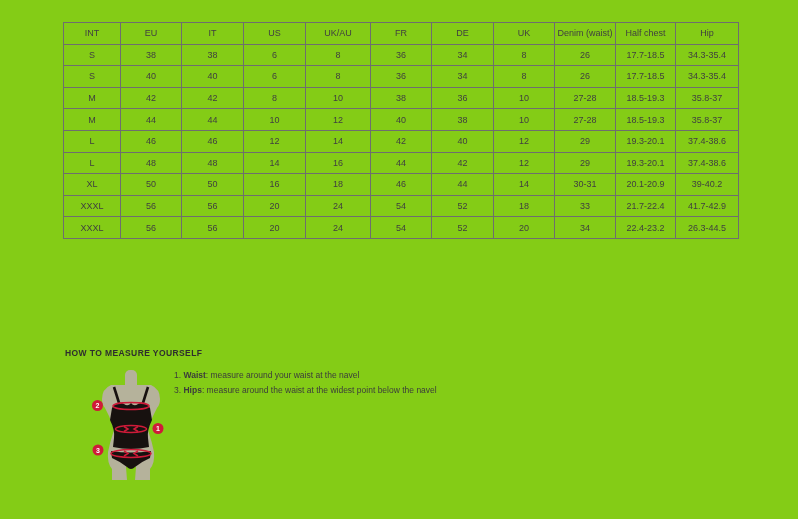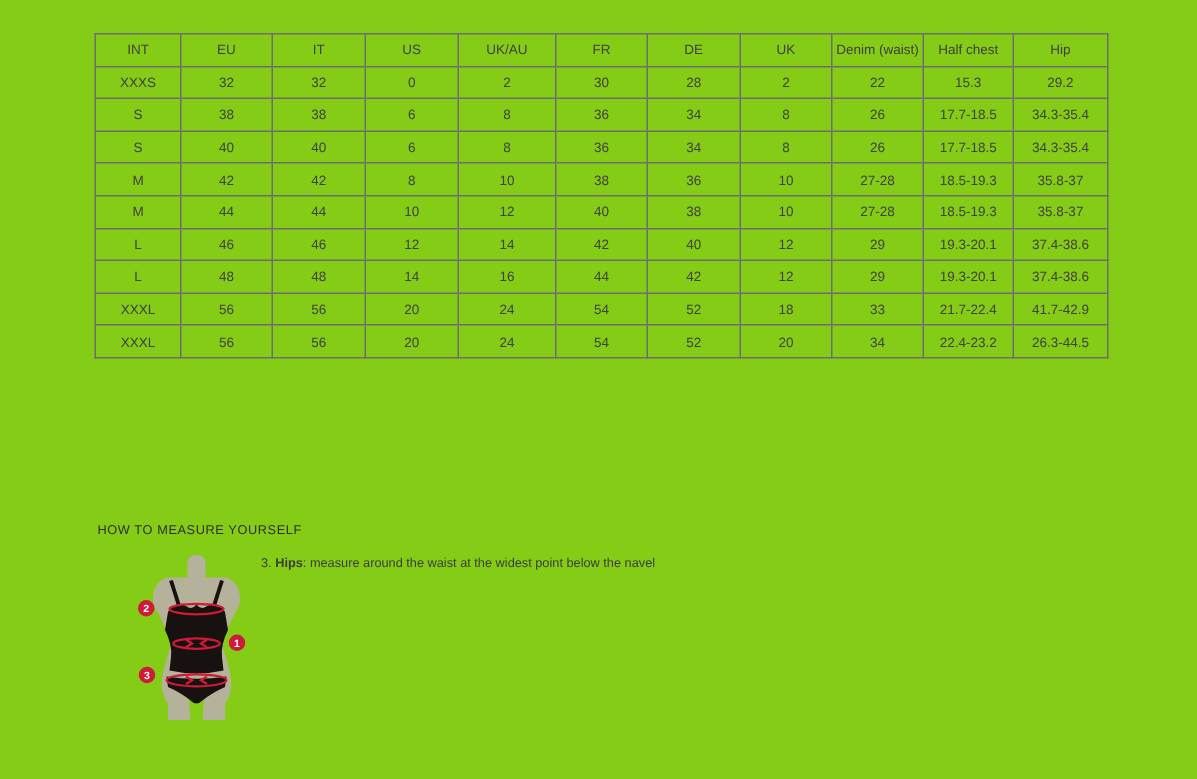--- a/index.html
+++ b/index.html
@@ -15,21 +15,21 @@
   }
   table.size-table th,table.size-table td{
     border:1px solid #6e6e6e;
     text-align:center;vertical-align:middle;
     height:20.6px;padding:0;font-weight:normal;
     white-space:nowrap;overflow:hidden;
   }
   
   .measure-title{
     position:absolute;left:65px;top:348px;
-    font-size:8.5px;font-weight:normal;letter-spacing:.4px;color:#2e2e2e;
+    font-size:8.5px;font-weight:bold;letter-spacing:.4px;color:#2e2e2e;
   }
   .measure-steps{
     position:absolute;left:174px;top:371px;
     list-style:none;margin:0;padding:0;font-size:8.5px;color:#3c3c3c;
   }
   .measure-steps li{margin:0 0 5.5px 0;line-height:9.5px;}
   .measure-steps .step-label{font-weight:bold;}
   .figure-svg{position:absolute;left:84px;top:368px;width:100px;height:135px;}
   .marker-num{font-size:7px;font-weight:bold;fill:#ffffff;}
 </style>
@@ -63,33 +63,20 @@
             <th>FR</th>
             <th>DE</th>
             <th>UK</th>
             <th>Denim (waist)</th>
             <th>Half chest</th>
             <th>Hip</th>
           </tr>
       </thead>
       <tbody id="tbl-body">
           <tr>
-            <td>XXXS</td>
-            <td>32</td>
-            <td>32</td>
-            <td>0</td>
-            <td>2</td>
-            <td>30</td>
-            <td>28</td>
-            <td>2</td>
-            <td>22</td>
-            <td>15.3</td>
-            <td>29.2</td>
-          </tr>
-          <tr>
             <td>S</td>
             <td>38</td>
             <td>38</td>
             <td>6</td>
             <td>8</td>
             <td>36</td>
             <td>34</td>
             <td>8</td>
             <td>26</td>
             <td>17.7-18.5</td>
@@ -152,20 +139,33 @@
             <td>48</td>
             <td>48</td>
             <td>14</td>
             <td>16</td>
             <td>44</td>
             <td>42</td>
             <td>12</td>
             <td>29</td>
             <td>19.3-20.1</td>
             <td>37.4-38.6</td>
+          </tr>
+          <tr>
+            <td>XL</td>
+            <td>50</td>
+            <td>50</td>
+            <td>16</td>
+            <td>18</td>
+            <td>46</td>
+            <td>44</td>
+            <td>14</td>
+            <td>30-31</td>
+            <td>20.1-20.9</td>
+            <td>39-40.2</td>
           </tr>
           <tr>
             <td>XXXL</td>
             <td>56</td>
             <td>56</td>
             <td>20</td>
             <td>24</td>
             <td>54</td>
             <td>52</td>
             <td>18</td>
@@ -186,20 +186,21 @@
             <td>22.4-23.2</td>
             <td>26.3-44.5</td>
           </tr>
         </tbody>
     </table>
   </div>
 
   <div class="measure-title">HOW TO MEASURE YOURSELF</div>
 
   <ul class="measure-steps" id="steps-list">
+      <li><span class="step-num">1. </span><span class="step-label">Waist</span><span>: measure around your waist at the navel</span></li>
       <li><span class="step-num">3. </span><span class="step-label">Hips</span><span>: measure around the waist at the widest point below the navel</span></li>
     </ul>
 
   <svg class="figure-svg" viewBox="0 0 100 135">
 
     <rect x="41" y="2" width="12" height="20" rx="5" fill="#b5b29b"></rect>
     <path fill="#b5b29b" d="M27,17 Q18,21 18,31 Q18,37 21,40 L25,48 Q28,55 30,62 Q26,74 24,84 Q23,95 28,101
          L28,112 L43,112 L42,99 Q47,94 52,99 L51,112 L66,112 L66,101 Q71,95 70,84
          Q68,74 64,62 Q66,55 69,48 L73,40 Q76,37 76,31 Q76,21 67,17 Z"></path>
 

